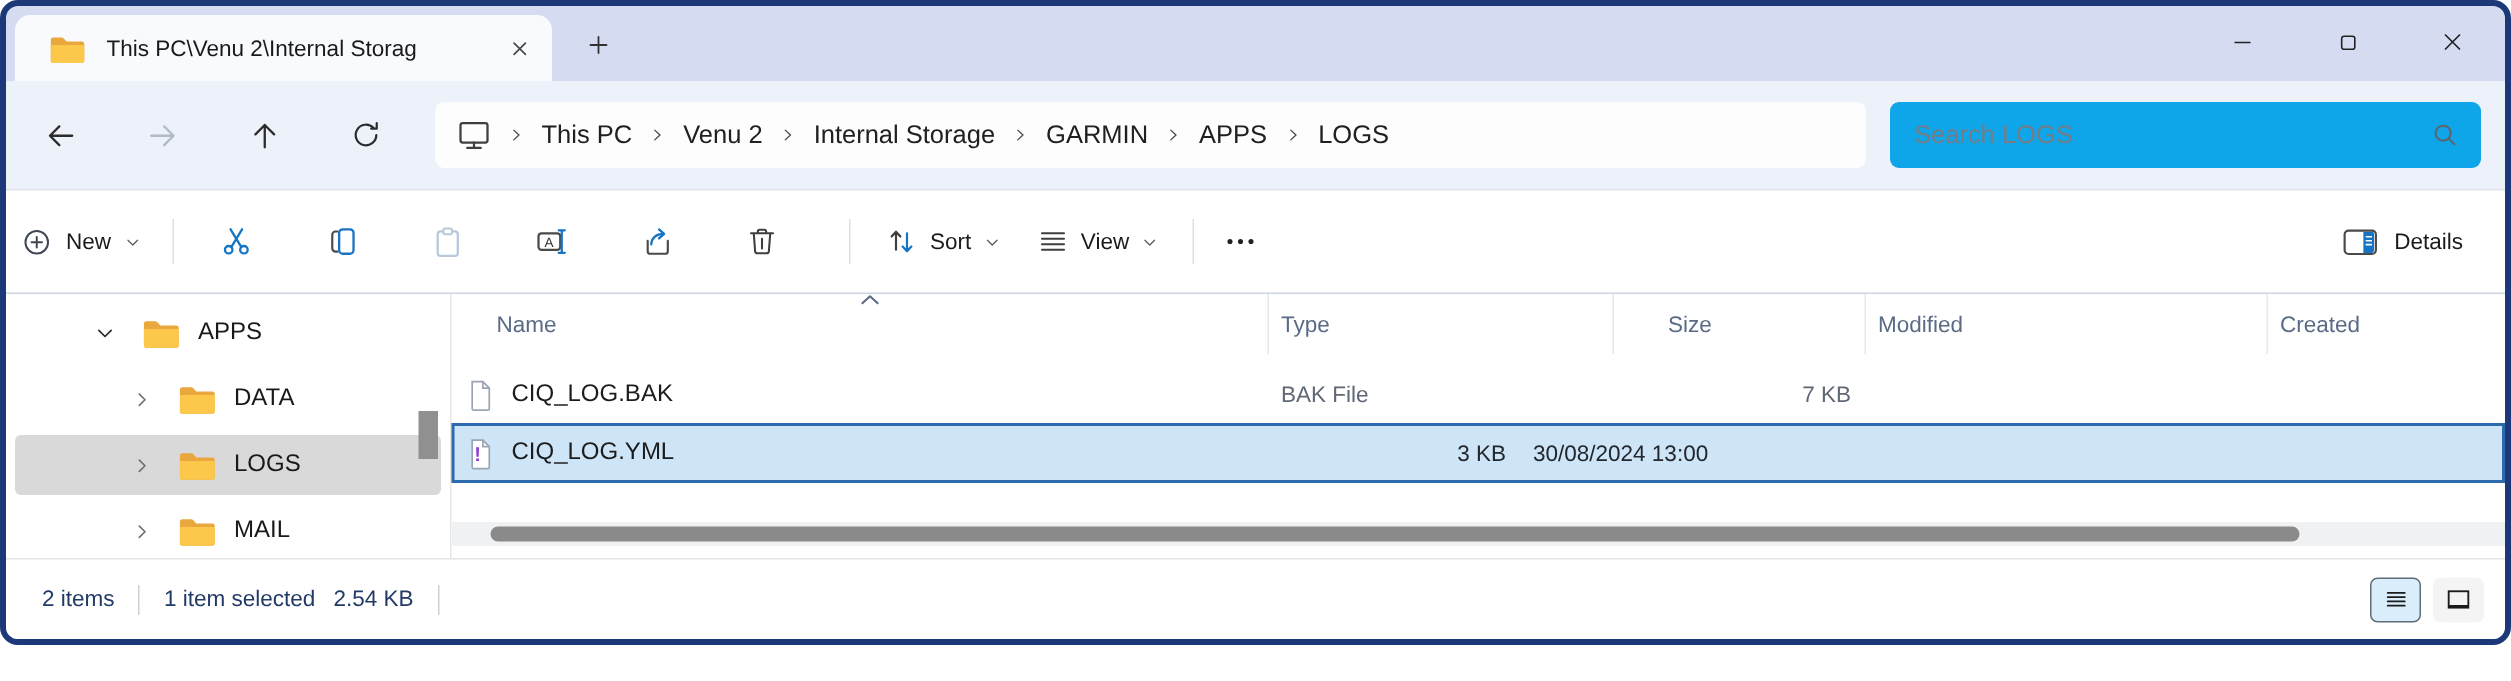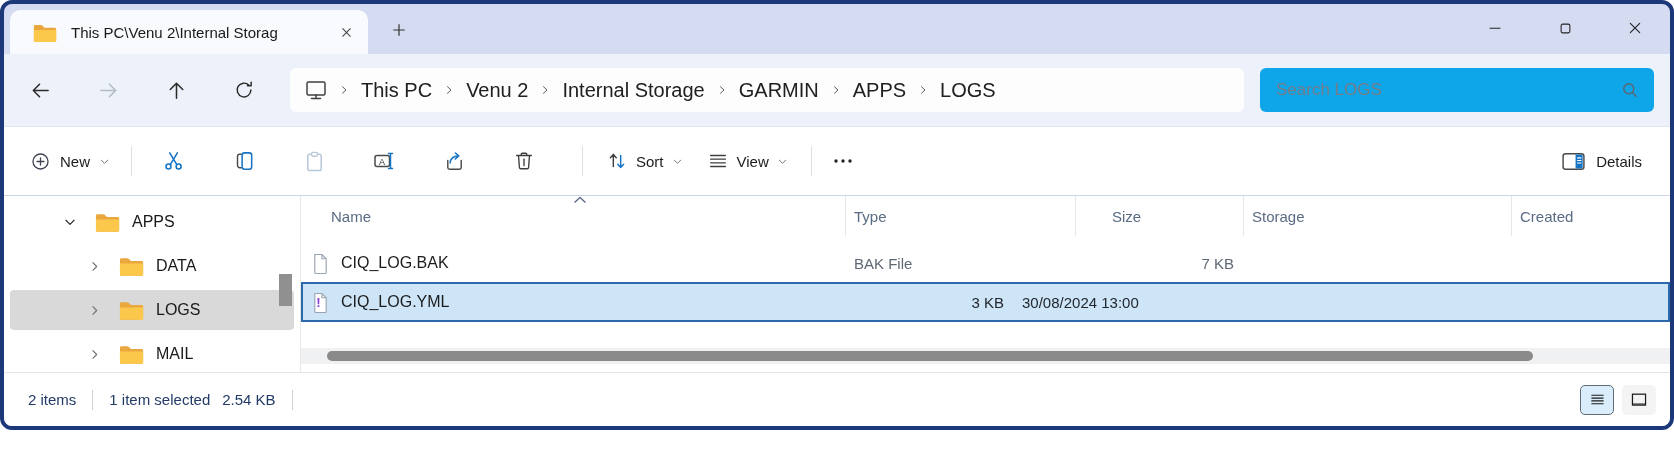--- a/index.html
+++ b/index.html
@@ -19,32 +19,32 @@
   .newtab{width:34px;height:34px;margin:0 0 7px 14px;}
   .win-controls{position:absolute;right:12px;top:2px;height:44px;display:flex;align-items:center;}
   .win-btn{width:46px;height:40px;display:flex;align-items:center;justify-content:center;margin-left:24px;}
 
   
   .navbar{flex:0 0 72px;background:#edf1f9;display:flex;align-items:center;padding:0 16px 0 14px;}
   .nav-btn{width:44px;height:40px;display:flex;align-items:center;justify-content:center;
     border-radius:6px;margin-right:24px;flex:0 0 auto;}
   .addressbar{width:954px;height:44px;background:#fdfdfe;border-radius:6px;display:flex;
     align-items:center;padding:0 6px 0 14px;flex:0 0 auto;}
-  .crumb{font-size:20px;color:#202020;padding:0 9px;white-space:nowrap;}
+  .crumb{font-size:17px;color:#202020;padding:0 9px;white-space:nowrap;}
   .crumb-chev{display:flex;align-items:center;margin:0 2px;}
   .monitor{margin-right:8px;display:flex;align-items:center;}
   .searchbox{flex:1;height:44px;background:#0ea5e9;border-radius:6px;margin-left:16px;
     display:flex;align-items:center;padding:0 14px;}
   .searchbox input{flex:1;border:none;outline:none;background:transparent;font-family:"Liberation Sans",sans-serif;
     font-size:17px;color:#333;}
   .searchbox input::placeholder{color:#767c87;opacity:1;}
 
   
   .toolbar{flex:0 0 70px;background:#fff;border-top:1px solid #e1e5ee;border-bottom:1px solid #ccd5e2;
-    display:flex;align-items:center;padding:0 24px 0 16px;}
+    display:flex;align-items:center;padding:0 24px 0 0;}
   .tool-new{display:flex;align-items:center;gap:9px;padding:8px 10px;border-radius:6px;}
   .tool-new .lbl{font-size:15px;color:#1b1b1b;}
   .tsep{width:1px;height:30px;background:#dcdfe5;margin:0 11px;flex:0 0 auto;}
   .tool-ico{width:46px;height:42px;display:flex;align-items:center;justify-content:center;
     border-radius:6px;margin-right:24px;flex:0 0 auto;}
   .tool-ico:last-of-type{margin-right:0;}
   .tool-drop{display:flex;align-items:center;gap:8px;padding:8px 12px;border-radius:6px;flex:0 0 auto;}
   .tool-drop .lbl{font-size:15px;color:#1b1b1b;}
   .spacer{flex:1;}
   .details-btn{display:flex;align-items:center;gap:10px;padding:8px 4px;border-radius:6px;}
@@ -395,21 +395,21 @@
         <div class="hcell c-name">
             <span>Name</span>
           </div>
         <div class="hcell c-type">
             <span>Type</span>
           </div>
         <div class="hcell c-size">
             <span>Size</span>
           </div>
         <div class="hcell c-mod">
-            <span>Storage</span>
+            <span>Modified</span>
           </div>
         <div class="hcell c-created">
             <span>Created</span>
           </div>
       </div>
 
       <div class="row first">
         <div class="cell c-name">
           <span class="fileicon">
             <svg width="19" height="23" viewBox="0 0 20 24">

